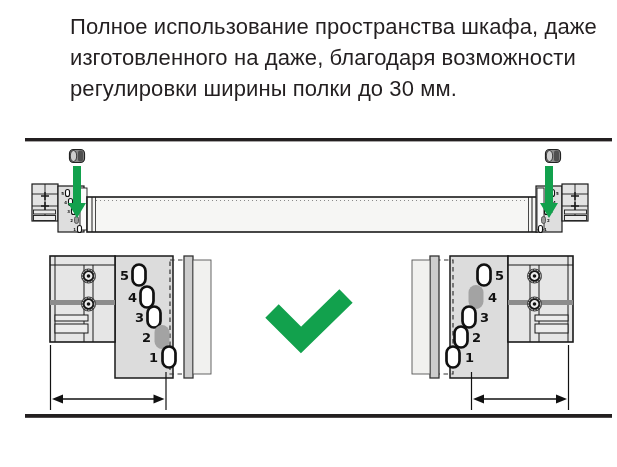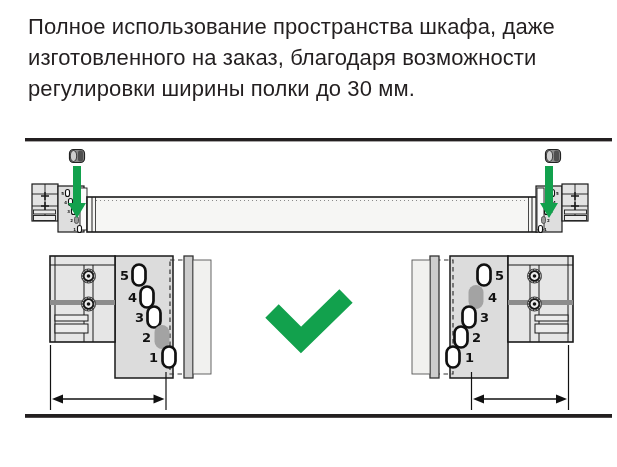--- a/index.html
+++ b/index.html
@@ -9,34 +9,34 @@
     background:#fff;
     overflow:hidden;
     font-family:"Liberation Sans", sans-serif;
   }
   .headline{
     position:absolute;left:28px;top:11px;width:575px;
     color:#231f20;
     font-size:22px;line-height:31px;
     letter-spacing:0.1px;
   }
-  .headline div{white-space:nowrap;}
+  .headline div{white-space:nowrap;margin-left:42px;}
   svg{position:absolute;left:0;top:0;}
   svg text{font-family:"DejaVu Sans","Liberation Sans",sans-serif;font-weight:bold;fill:#111;}
   .posnum{font-size:13px;}
   .tinynum{font-size:4px;}
 </style>
 </head>
 <body>
 
 <div class="canvas">
 
   <div class="headline">
     <div>Полное использование пространства шкафа, даже</div>
-    <div>изготовленного на заказ, благодаря возможности</div>
+    <div>изготовленного на даже, благодаря возможности</div>
     <div>регулировки ширины полки до 30 мм.</div>
   </div>
 
   <svg width="617" height="467" viewBox="0 0 617 467">
 
     <rect x="25" y="138" width="587" height="3.4" fill="#231f20"></rect>
     <rect x="25" y="414" width="587" height="3.8" fill="#231f20"></rect>
 
     <g>
 

